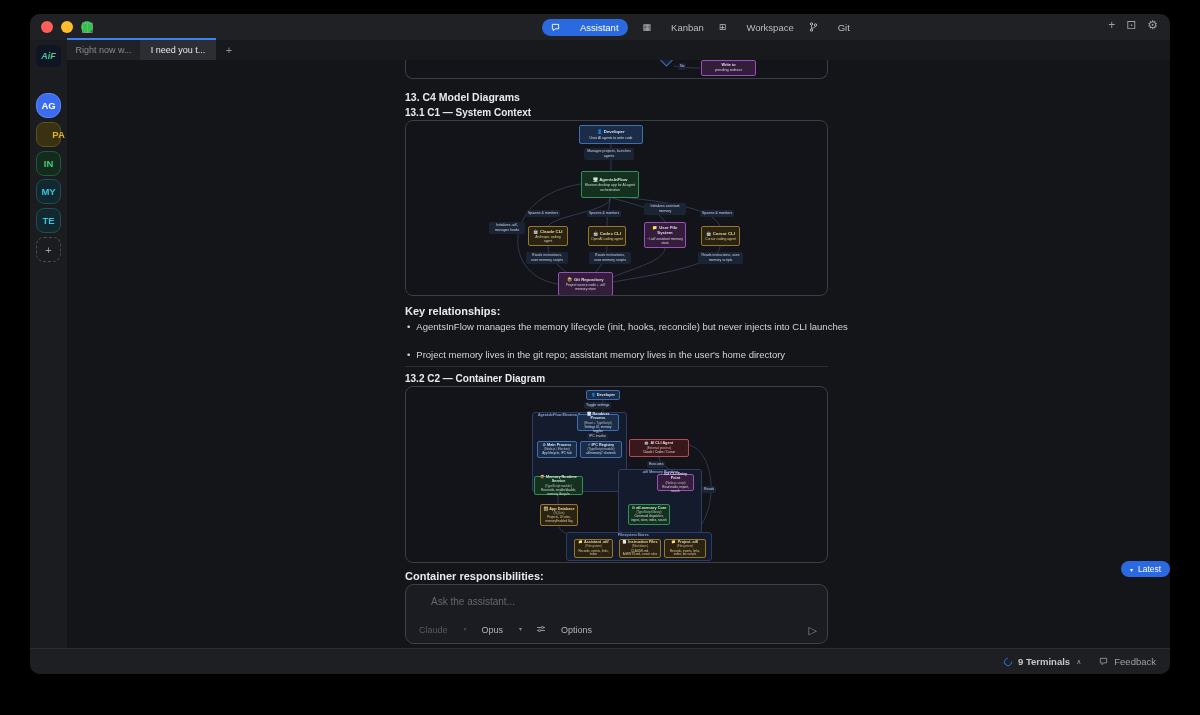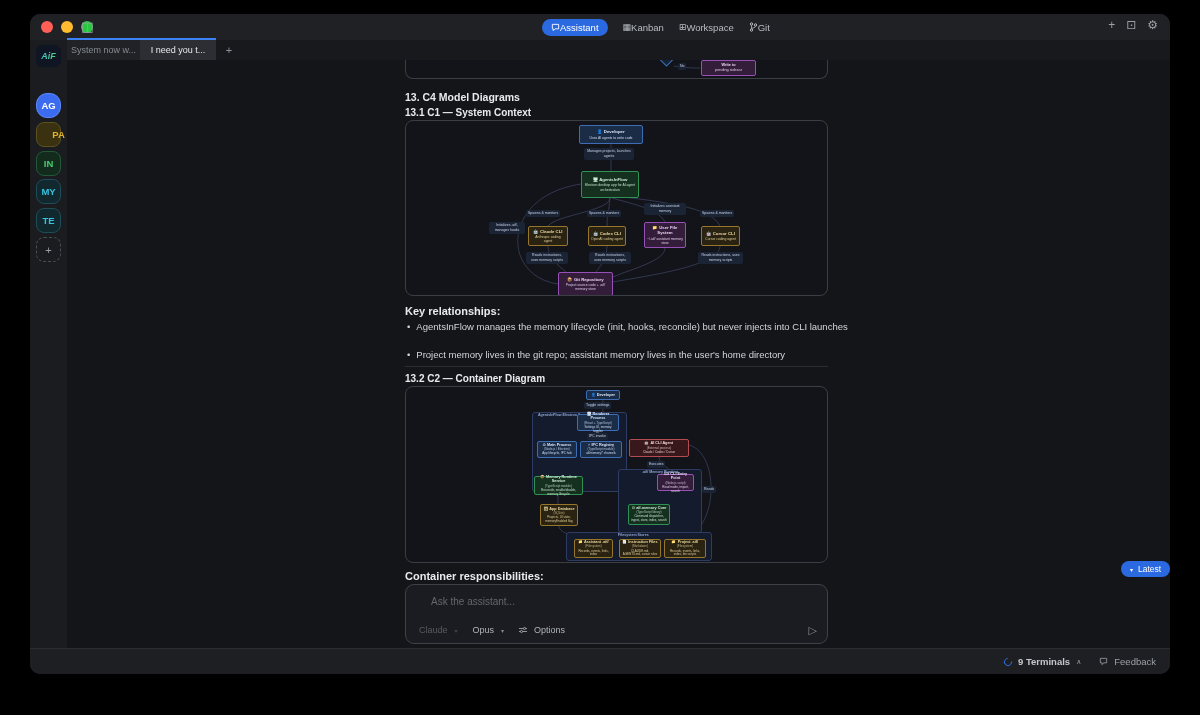--- a/index.html
+++ b/index.html
@@ -7,21 +7,21 @@
   .stage{position:relative;width:1200px;height:715px;background:#000;overflow:hidden;}
   .window{position:absolute;left:30px;top:14px;width:1140px;height:660px;background:#1f2024;border-radius:10px;overflow:hidden;box-shadow:0 25px 70px rgba(0,0,0,.85);}
   
   .titlebar{position:relative;height:26px;background:#202125;}
   .lights{position:absolute;left:11px;top:7px;display:flex;gap:8px;}
   .light{width:12px;height:12px;border-radius:50%;}
   .l-close{background:#ff5f57}.l-min{background:#febc2e}.l-zoom{background:#28c840}
   .tb-icon{color:#9aa0a6;font-size:12px;line-height:1;}
   .sidebar-toggle{position:absolute;left:51px;top:6px;font-size:13px;}
   .nav{position:absolute;left:512px;top:4px;height:18px;display:flex;align-items:center;gap:15px;}
-  .nav-item{display:flex;align-items:center;gap:0;font-size:9.5px;color:#b7bcc3;cursor:default;}
+  .nav-item{display:flex;align-items:center;gap:20px;font-size:9.5px;color:#b7bcc3;cursor:default;}
   .nav-item .glyph{font-size:9px;line-height:1;}
   .nav-item.active{background:#2b69e0;color:#fff;border-radius:9px;padding:3px 9px;}
   .tb-right{position:absolute;right:12px;top:5px;display:flex;gap:11px;align-items:center;color:#a0a5ab;}
   .tb-right .tb-icon{font-size:12px;}
   .accent-line{position:absolute;left:37px;top:24px;width:149px;height:2px;background:#3b82f6;z-index:5;}
   
   .body{display:flex;height:608px;}
   .side{width:37px;background:#1b1c20;position:relative;flex:none;}
   .logo{position:absolute;left:6px;top:5px;width:25px;height:22px;background:#0f1523;border-radius:6px;display:flex;align-items:center;justify-content:center;}
   .logo span{font-style:italic;font-weight:bold;font-size:9px;background:linear-gradient(100deg,#3ec9dd,#52d06e);-webkit-background-clip:text;background-clip:text;color:transparent;}
@@ -66,21 +66,21 @@
   .edges{position:absolute;left:0;top:0;pointer-events:none;}
   .edges path,.edges line{stroke:#4d5a85;stroke-width:.6;fill:none;opacity:.85;}
   
   .partial{top:0;height:19px;border-top:none;border-radius:0 0 8px 8px;}
   .diamond{position:absolute;left:254px;top:-9px;width:13px;height:13px;transform:rotate(45deg);background:#152238;border:1px solid #3d6db5;}
   
   .chat{position:absolute;left:0;top:524px;width:423px;height:60px;background:#1b1c21;border:1px solid #3e4148;border-radius:9px;}
   .chat textarea{position:absolute;left:23px;top:9px;width:392px;height:22px;background:transparent;border:none;outline:none;resize:none;font-size:10px;color:#dfe2e6;}
   .chat textarea::placeholder{color:#62676e;}
   .chat-controls{position:absolute;left:13px;bottom:8px;display:flex;gap:15px;align-items:center;font-size:9px;}
-  .ctl{display:flex;align-items:center;gap:7px;cursor:default;}
+  .ctl{display:flex;gap:16px;cursor:default;}
   .ctl .chev{font-size:6px;opacity:.7;}
   .ctl-provider{color:#565b62;}
   .ctl-model{color:#aeb4bb;}
   .ctl-options{color:#aeb4bb;}
   .send{position:absolute;right:10px;bottom:7px;color:#8a9096;font-size:11px;line-height:1;}
   .latest{position:absolute;left:1054px;top:501px;height:16px;padding:0 9px;background:#2b69e0;color:#fff;border:none;border-radius:8px;font-size:8.5px;display:flex;align-items:center;gap:5px;cursor:default;}
   .latest .chev{font-size:6px;}
   
   .statusbar{position:absolute;left:0;right:0;bottom:0;height:26px;background:#1e1f23;border-top:1px solid #2b2d31;display:flex;align-items:center;justify-content:flex-end;padding-right:14px;font-size:9.5px;color:#9aa0a6;}
   .sb-group{display:flex;align-items:center;gap:6px;}
@@ -144,21 +144,21 @@
       <button class="avatar av-ag" style="top:53px">AG</button>
       <button class="avatar av-pa" style="top:82px">PA</button>
       <button class="avatar av-in" style="top:111px">IN</button>
       <button class="avatar av-my" style="top:139px">MY</button>
       <button class="avatar av-te" style="top:168px">TE</button>
       <button class="avatar av-add" style="top:197px">+</button>
     </div>
 
     <div class="main">
       <div class="tabstrip">
-        <div class="tab tab-1">System now w...</div>
+        <div class="tab tab-1">Right now w...</div>
         <div class="tab tab-2">I need you t...</div>
         <button class="tab tab-add">+</button>
       </div>
 
       <div class="content">
         <div class="column">
 
           <div class="panel partial">
             <div class="diamond"></div>
             <svg class="edges" width="423" height="19" viewBox="0 0 423 19">

